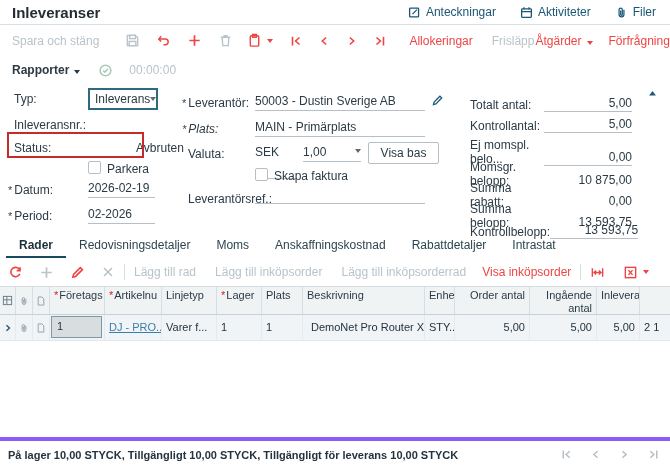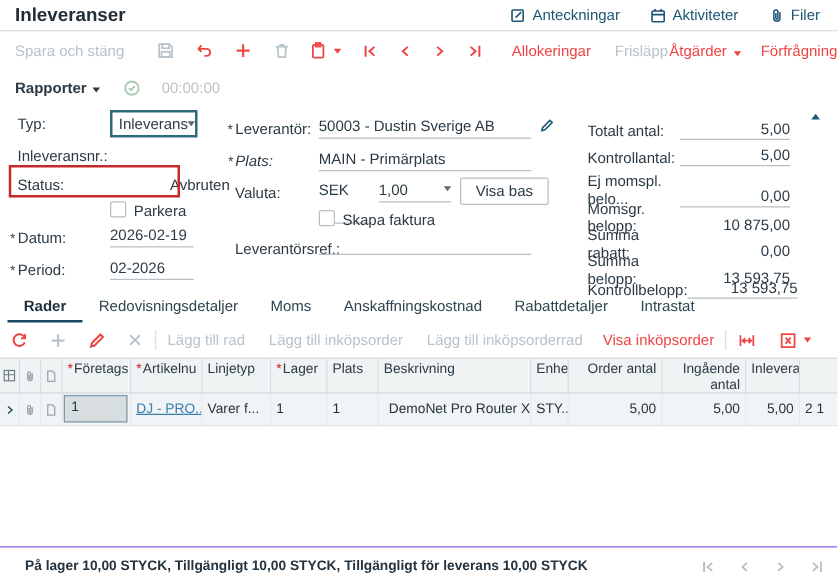--- a/index.html
+++ b/index.html
@@ -82,21 +82,21 @@
   .c8{flex:0 0 122px;} .c9{flex:0 0 30px;} .c10{flex:0 0 75px;} .c11{flex:0 0 67px;}
   .c12{flex:0 0 43px;} .c13{flex:1 1 auto; border-right:none !important;}
   .redreq { color:#cc2222; margin-right:1px; }
   .selcell { margin:1px 0 1px 1px; height:22px; background:#d8dde0;
     border:1px solid #7e98a8; padding:3px 0 0 5px; }
   .linkcell { color:#3b7dab; text-decoration:underline; cursor:pointer; }
   .iconcell { display:flex; align-items:center; justify-content:center; padding:0 !important; }
 
   
   .statusbar { position:absolute; top:437px; left:0; right:0; bottom:0;
-    border-top:1px solid #8b5cf6; display:flex; align-items:center; padding:0 10px 0 20px;gap:44px; }
+    border-top:4px solid #8b5cf6; display:flex; align-items:center; padding:0 10px 0 8px;gap:44px; }
   .status-text { font-weight:bold; font-size:11px; color:#24333e; }
   .pager { margin-left:auto; display:flex; gap:16px; color:#b4bec6; }
 </style>
 </head>
 <body>
 
 <div class="titlebar">
   <div class="title">Inleveranser</div>
   <div class="hdr-links">
     <div class="hdr-link">

